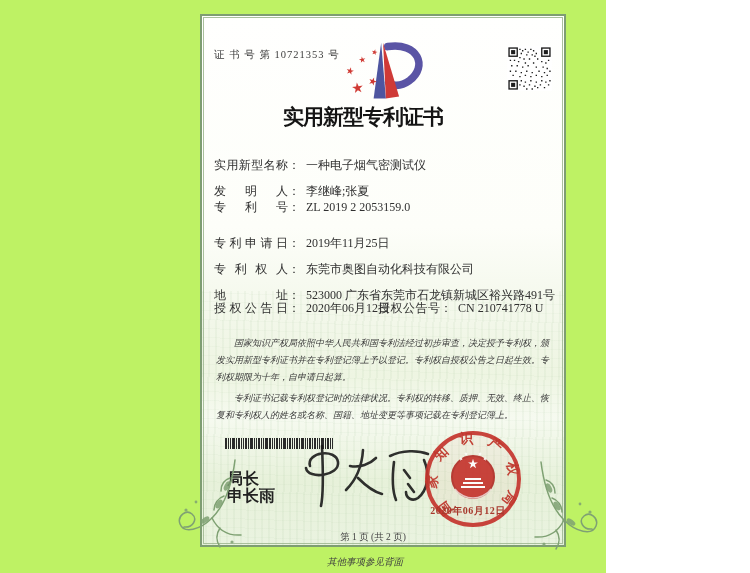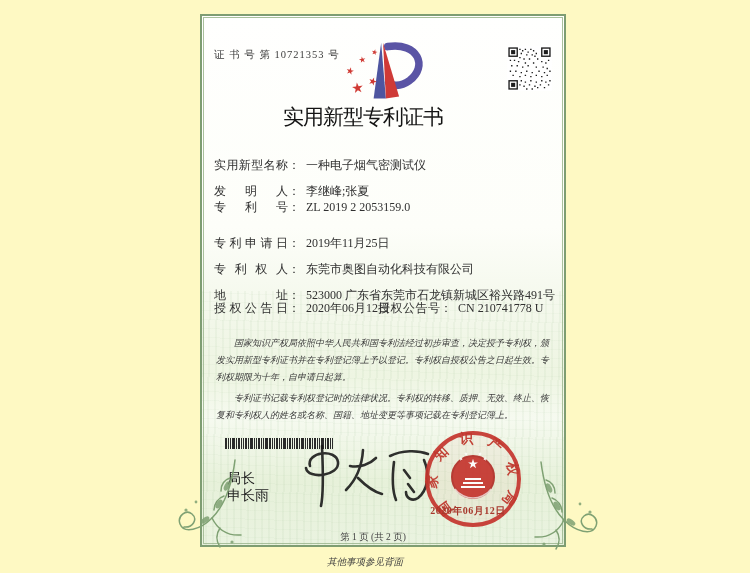--- a/index.html
+++ b/index.html
@@ -1,19 +1,19 @@
 <!DOCTYPE html>
 <html lang="zh"><head>
 <meta charset="utf-8">
 <style>
   html,body{margin:0;padding:0;}
   body{background:#ffffff;}
   .page{
-    position:relative; width:750px; height:573px; overflow:hidden;
-    background:#fef9c3;
+    position:relative; width:606px; height:573px; overflow:hidden;
+    background:#bef264;
     font-family:"Liberation Serif","DejaVu Serif",serif;
     color:#2e2e2e;
   }
   
   .frame{
     position:absolute; left:200px; top:14px; width:362px; height:529px;
     border:2px solid #7e9d72;
     background:linear-gradient(180deg,#fffffe 0%,#fdfef9 40%,#f2f7e9 58%,#eef5e2 68%,#f6faf0 76%,#e7f1da 88%,#eaf3e0 100%);
   }
   .frame-inner{
@@ -26,21 +26,21 @@
       repeating-linear-gradient(2deg, rgba(140,180,130,0.05) 0 1px, rgba(255,255,255,0) 1px 9px);
   }
   .certno{
     position:absolute; left:214px; top:48px;
     font-size:10.5px; letter-spacing:1px; color:#3c3c3c;
   }
   .logo{ position:absolute; left:334px; top:40px; }
   .qr{ position:absolute; left:507px; top:46px; }
   .title{
     position:absolute; left:283px; top:103px; width:156px; margin:0;
-    font-size:21px; font-weight:normal; letter-spacing:-1px;
+    font-size:21px; font-weight:bold; letter-spacing:-1px;
     text-align:center; white-space:nowrap; color:#141414;
   }
   .row{
     position:absolute; left:214px; height:16px; font-size:12px; color:#303030; white-space:nowrap;
   }
   .flabel{
     display:inline-block; width:74px; vertical-align:top;
     text-align:justify; text-align-last:justify;
   }
   .fcolon{ display:inline-block; }
@@ -49,21 +49,21 @@
   .fgroup2 .flabel{ width:62px; }
   .paras{
     position:absolute; left:212px; top:331px; width:344px;
     font-size:9px; line-height:17px; color:#3b3b3b;
     font-style:italic;
   }
   .paras p{ margin:4px; text-indent:2em; }
   .barcode{ position:absolute; left:225px; top:438px; }
   .officer{
     position:absolute; left:227px; top:470px;
-    font-size:14px; line-height:17px; color:#222; font-weight:normal;
+    font-size:16px; line-height:17px; color:#222; font-weight:bold;
   }
   .signature{ position:absolute; left:288px; top:440px; }
   .seal{ position:absolute; left:417px; top:423px; }
   .sealdate{
     position:absolute; left:413px; top:504px; width:110px; text-align:center;
     font-size:10px; font-weight:bold; color:#a8392e; letter-spacing:0.5px;
   }
   .pagenum{
     position:absolute; left:283px; top:531px; width:180px; text-align:center;
     font-size:9.5px; color:#444;

